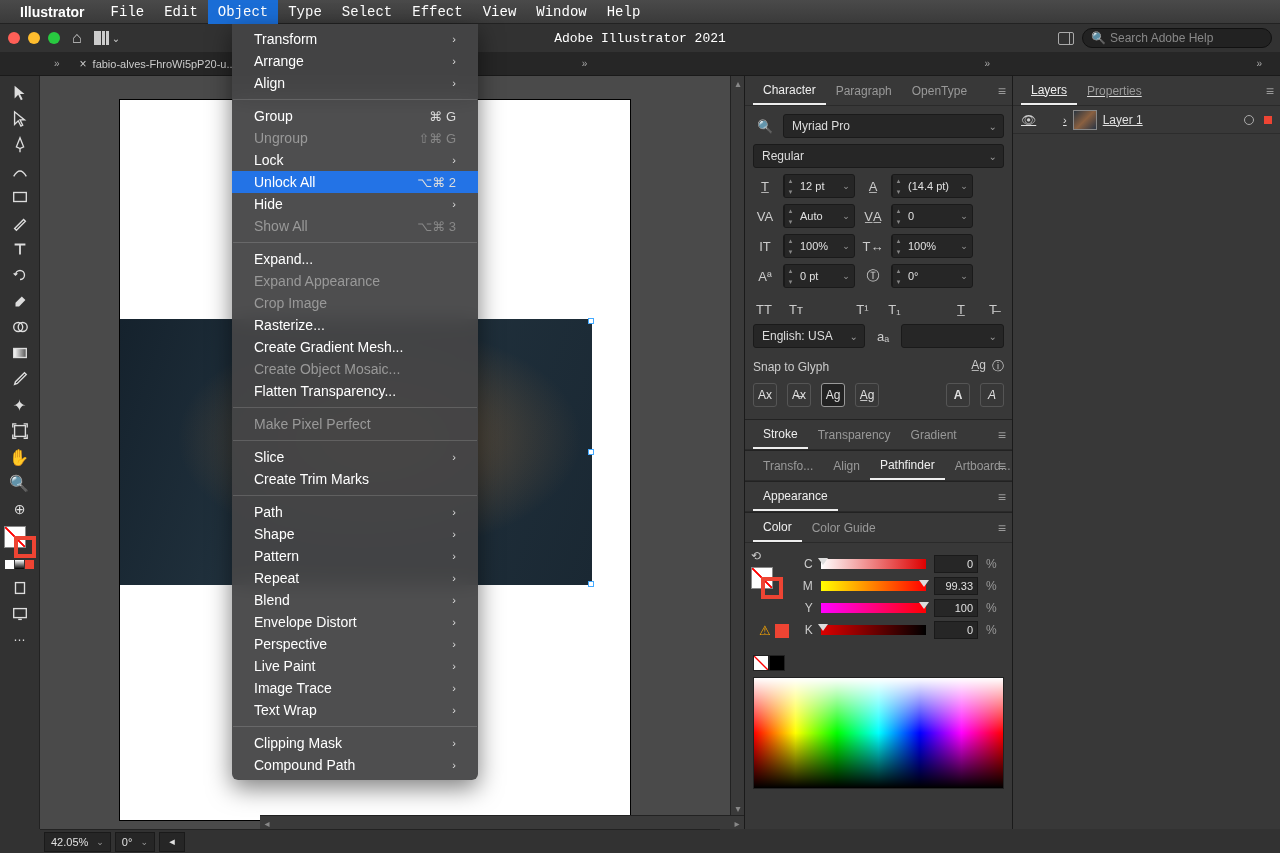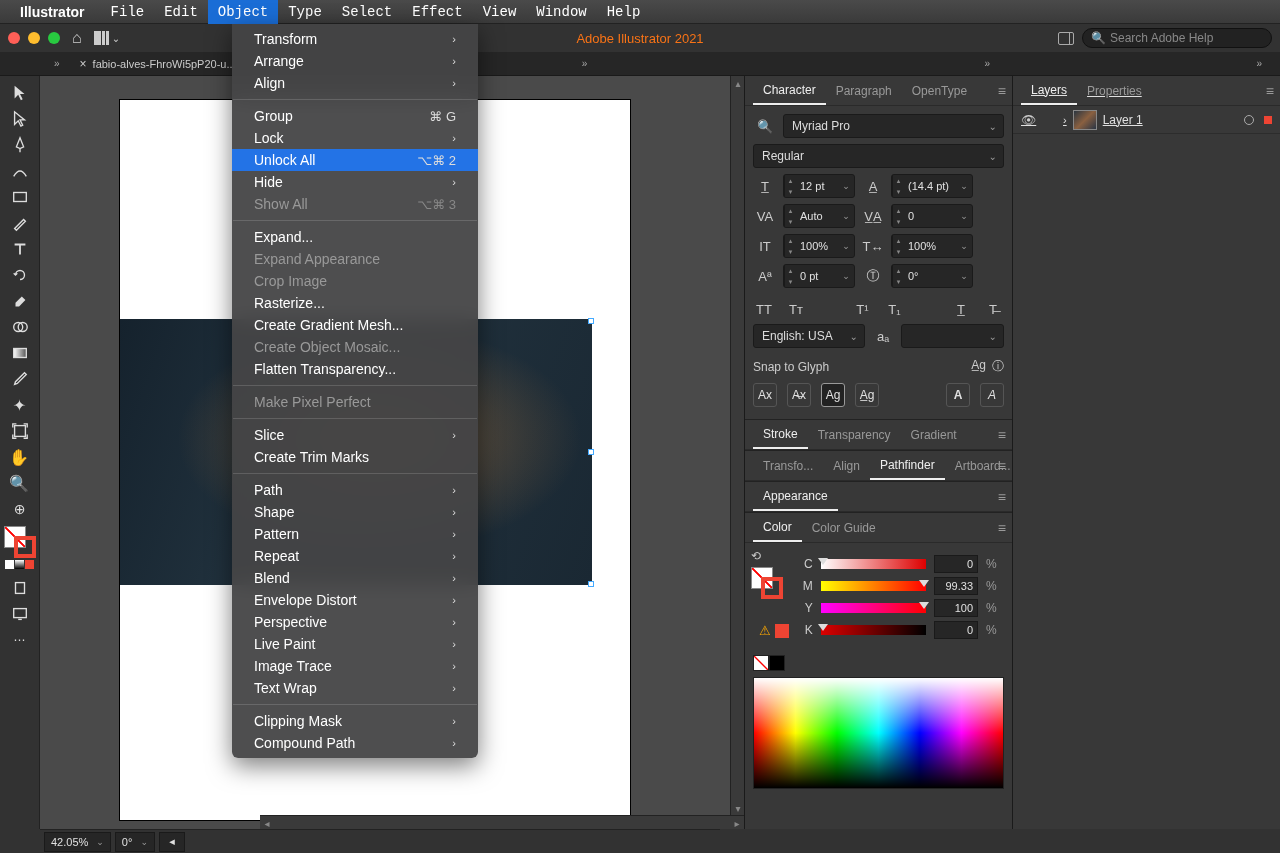--- a/index.html
+++ b/index.html
@@ -14,21 +14,21 @@
 
 
 .titlebar { height: 28px; background: #323232; display: flex; align-items: center; padding: 0 8px; position: relative; }
 .traffic { display: flex; gap: 8px; }
 .traffic span { width: 12px; height: 12px; border-radius: 50%; display: inline-block; }
 .tr-close { background: #ff5f57; }
 .tr-min { background: #ffbd2e; }
 .tr-max { background: #28c940; }
 .titlebar .home { margin-left: 12px; color: #ccc; font-size: 16px; }
 .titlebar .arrange { margin-left: 12px; color: #ccc; display: flex; align-items: center; gap: 2px; }
-.titlebar .center-title { position: absolute; left: 50%; transform: translateX(-50%); color: #f97316; font-size: 13px; }
+.titlebar .center-title { position: absolute; left: 50%; transform: translateX(-50%); color: #ffffff; font-size: 13px; font-family: Liberation Mono, monospace; }
 .titlebar .right { position: absolute; right: 8px; display: flex; align-items: center; gap: 8px; }
 .titlebar .search { background: #222; border: 1px solid #111; border-radius: 12px; width: 190px; height: 20px; display: flex; align-items: center; padding: 0 8px; color: #888; font-size: 12px; }
 .titlebar .dock-icon { width: 16px; height: 13px; border: 1.5px solid #aaa; border-radius: 2px; position: relative; }
 .titlebar .dock-icon::after { content: ''; position: absolute; right: 3px; top: 0; bottom: 0; width: 1.5px; background: #aaa; }
 
 
 .tabbar { height: 24px; background: #262626; display: flex; align-items: center; border-bottom: 1px solid #1a1a1a; padding-left: 48px; }
 .tab { display: flex; align-items: center; gap: 6px; padding: 0 10px; height: 100%; color: #ccc; font-size: 11px; }
 .tab .close-x { font-size: 12px; }
 .overflow { margin-left: auto; margin-right: 4px; color: #aaa; font-size: 10px; padding: 0 6px; }
@@ -577,20 +577,24 @@
     </div>
     <div class="dd-item">
       <span>Align</span>
       <span class="chev">›</span>
     </div>
     <div class="dd-sep"></div>
     <div class="dd-item">
       <span>Group</span>
       <span class="short">⌘ G</span>
     </div>
+    <div class="dd-item disabled">
+      <span>Ungroup</span>
+      <span class="short">⇧⌘ G</span>
+    </div>
     <div class="dd-item">
       <span>Lock</span>
       <span class="chev">›</span>
     </div>
     <div class="dd-item highlighted">
       <span>Unlock All</span>
       <span class="short">⌥⌘ 2</span>
     </div>
     <div class="dd-item">
       <span>Hide</span>

